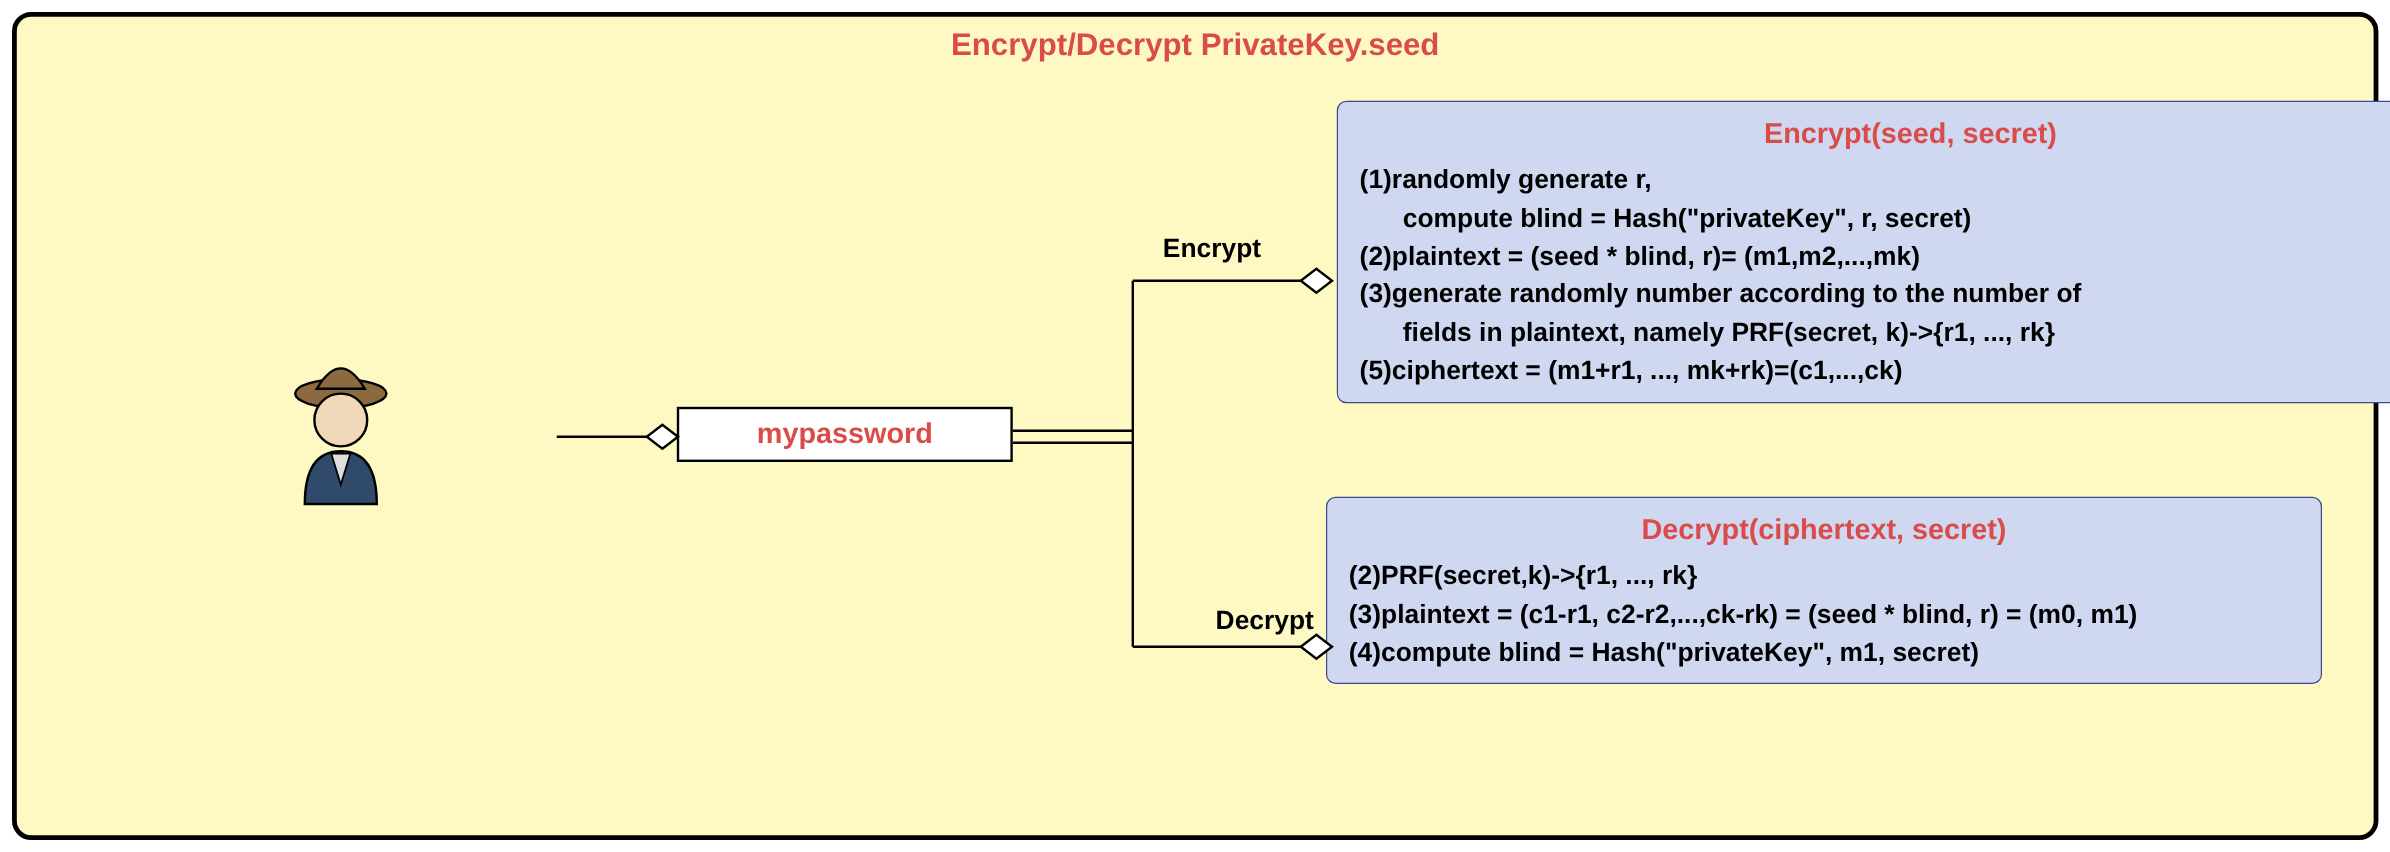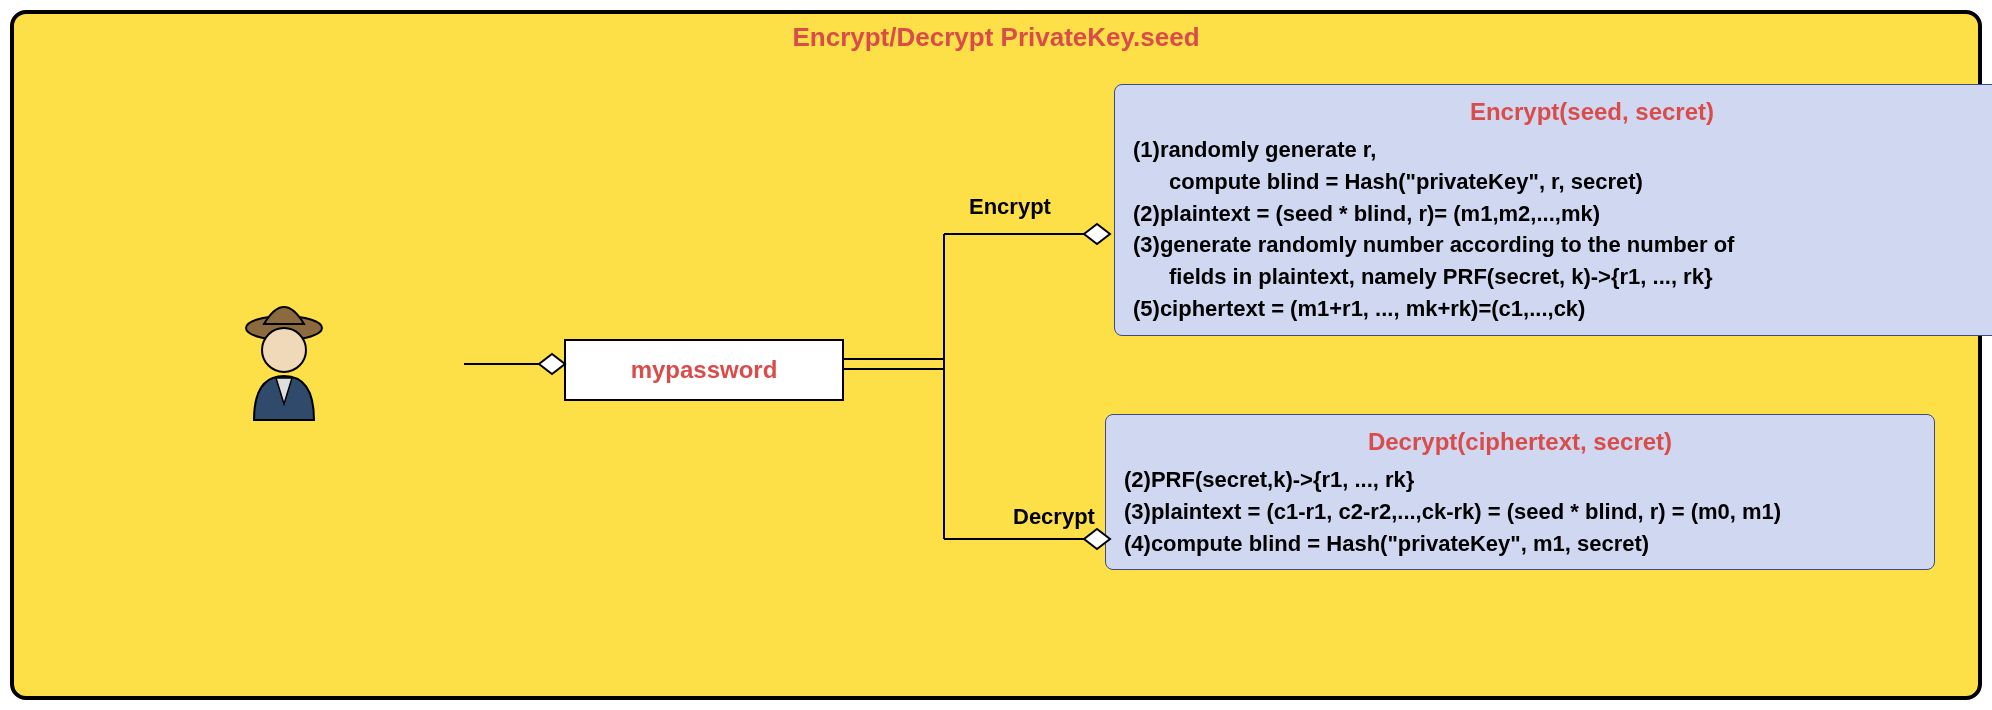--- a/index.html
+++ b/index.html
@@ -8,21 +8,21 @@
     padding: 10px;
     font-family: Arial, Helvetica, sans-serif;
     background: #fff;
   }
   .frame {
     width: 1972px;
     height: 690px;
     border: 4px solid #000;
     border-radius: 16px;
     position: relative;
-    background: #fde047;
+    background: #fef9c3;
     text-decoration: underline;
   }
   .title {
     position: absolute;
     top: 8px;
     left: 50%;
     transform: translateX(-50%);
     color: #d94c4a;
     font-weight: bold;
     font-size: 26px;
@@ -51,21 +51,21 @@
     font-weight: bold;
     font-size: 24px;
     line-height: 1.3;
     text-decoration: underline;
   }
   .password-box {
     position: absolute;
     left: 550px;
     top: 325px;
     width: 280px;
-    height: 62px;
+    height: 46px;
     border: 2px solid #000;
     display: flex;
     align-items: center;
     justify-content: center;
     color: #d94c4a;
     font-weight: bold;
     font-size: 24px;
     background: #fff;
   }
   .branch-label {

